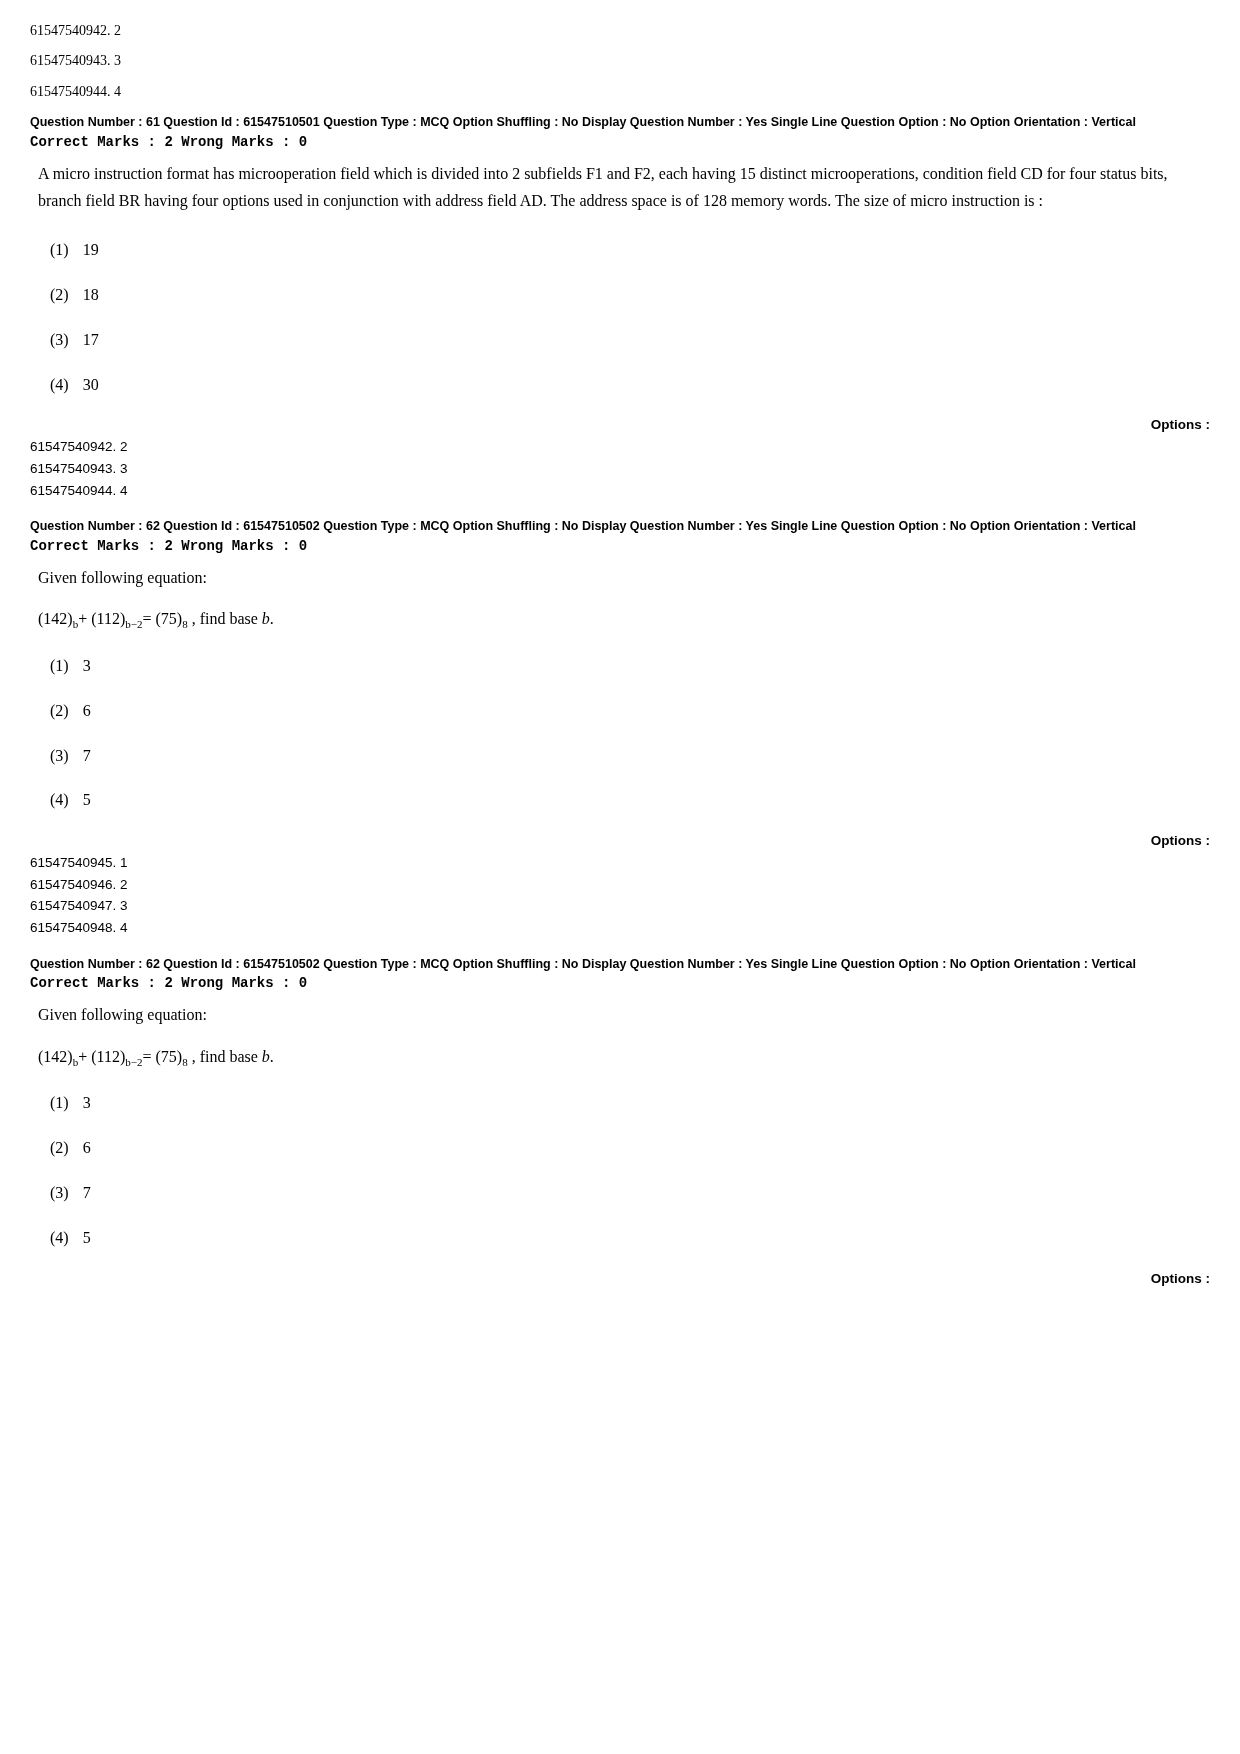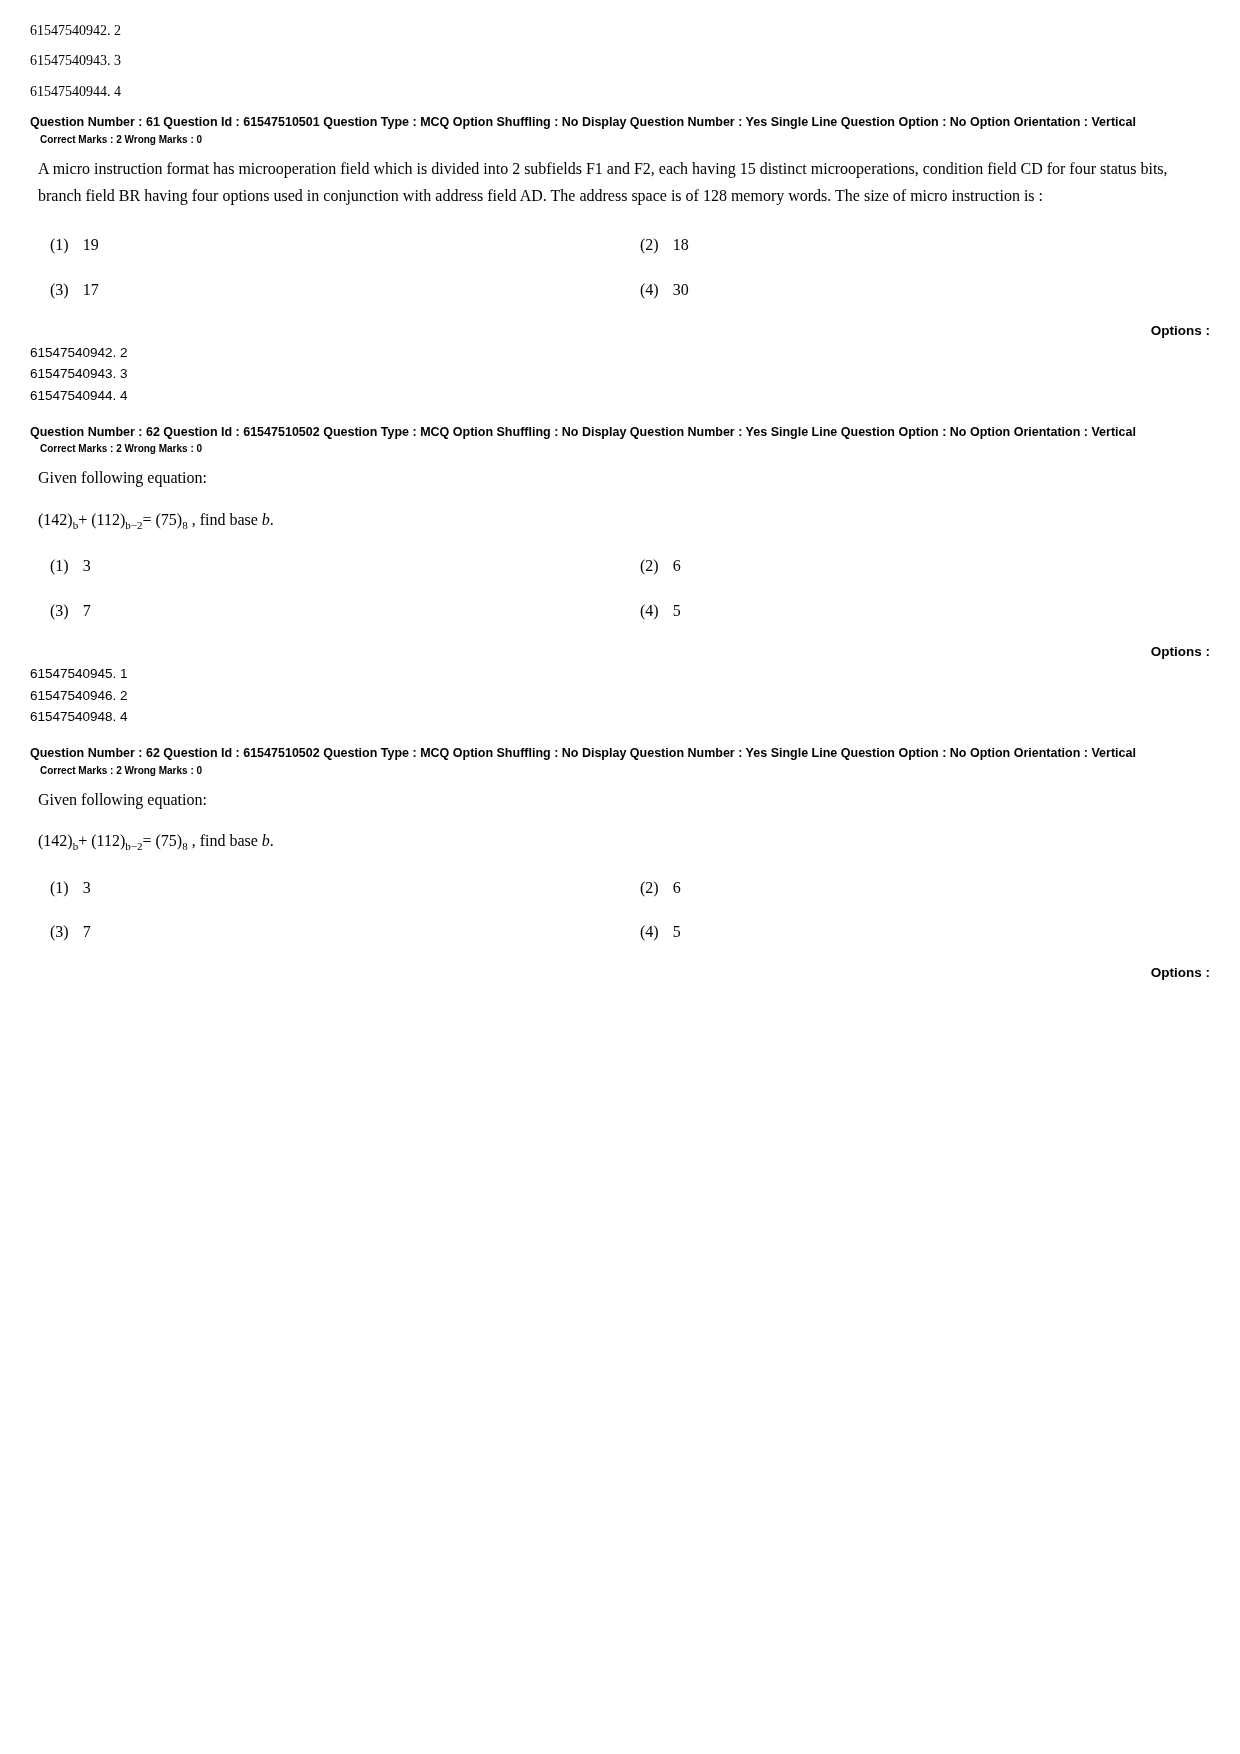--- a/index.html
+++ b/index.html
@@ -18,35 +18,34 @@
       line-height: 1.6;
     }
     .question-meta {
       font-size: 12.5px;
       font-weight: bold;
       font-family: Arial, sans-serif;
       line-height: 1.5;
       margin-bottom: 2px;
     }
     .marks-line {
-      font-size: 10px;
+      font-size: 14px;
       font-weight: bold;
-      font-family: Liberation Sans, sans-serif;
+      font-family: Liberation Mono, monospace;
       margin-bottom: 10px;
-      margin-left: 10px;
     }
     .question-body {
       font-size: 16px;
       line-height: 1.7;
       margin-bottom: 14px;
       padding-left: 8px;
     }
     .options-grid {
       display: grid;
-      grid-template-columns: 1fr 1fr;
+      grid-template-columns: 1fr;
       margin: 10px 0 10px 0;
       font-size: 16px;
     }
     .option-cell {
       padding: 8px 10px 8px 20px;
       line-height: 1.8;
     }
     .option-label {
       margin-right: 10px;
     }
@@ -143,20 +142,21 @@
       <span class="option-label">(4)</span>
       <span>5</span>
     </div>
   </div>
 
   <div class="options-section">
     <span class="label">Options :</span>
   </div>
   <div class="option-id-line">61547540945. 1</div>
   <div class="option-id-line">61547540946. 2</div>
+  <div class="option-id-line">61547540947. 3</div>
   <div class="option-id-line">61547540948. 4</div>
 </div>
 
 <div class="section-block" style="margin-top:16px;">
   <div class="question-meta">Question Number : 62  Question Id : 61547510502  Question Type : MCQ  Option Shuffling : No  Display Question Number : Yes  Single Line Question Option : No  Option Orientation : Vertical</div>
   <div class="marks-line">Correct Marks : 2  Wrong Marks : 0</div>
   <div class="question-body">Given following equation:</div>
 
   <div class="question-body" style="margin-top:10px; margin-bottom:10px;">
     <span class="math-text">(142)<sub>b</sub>+ (112)<sub>b−2</sub>= (75)<sub>8</sub> , find base <i>b</i>.</span>

